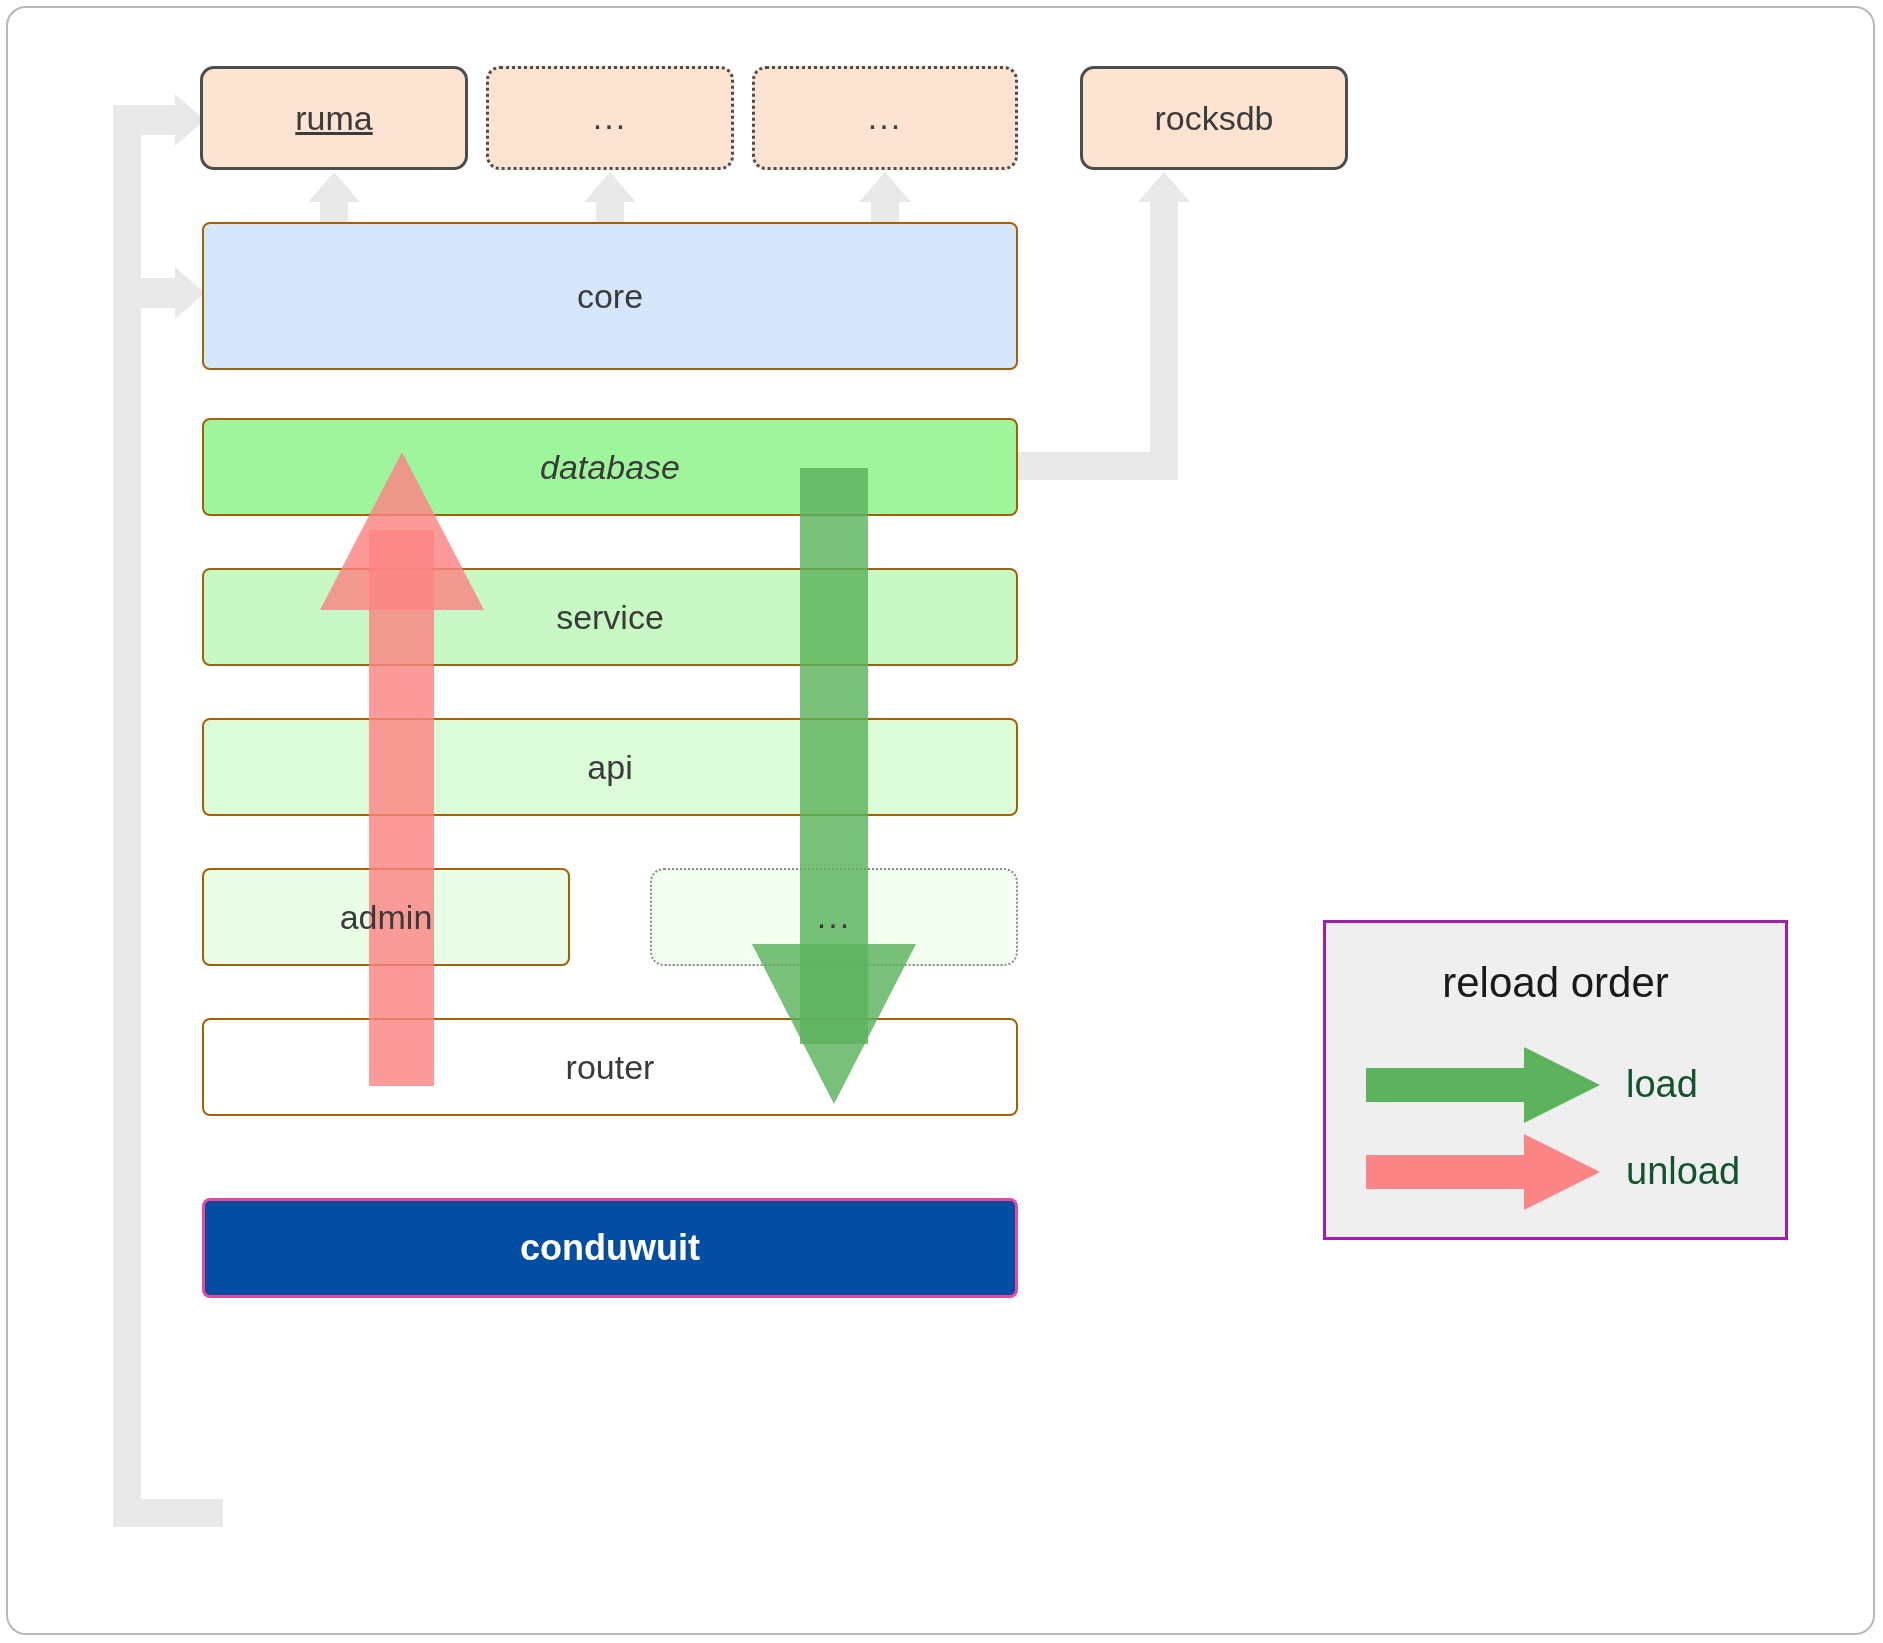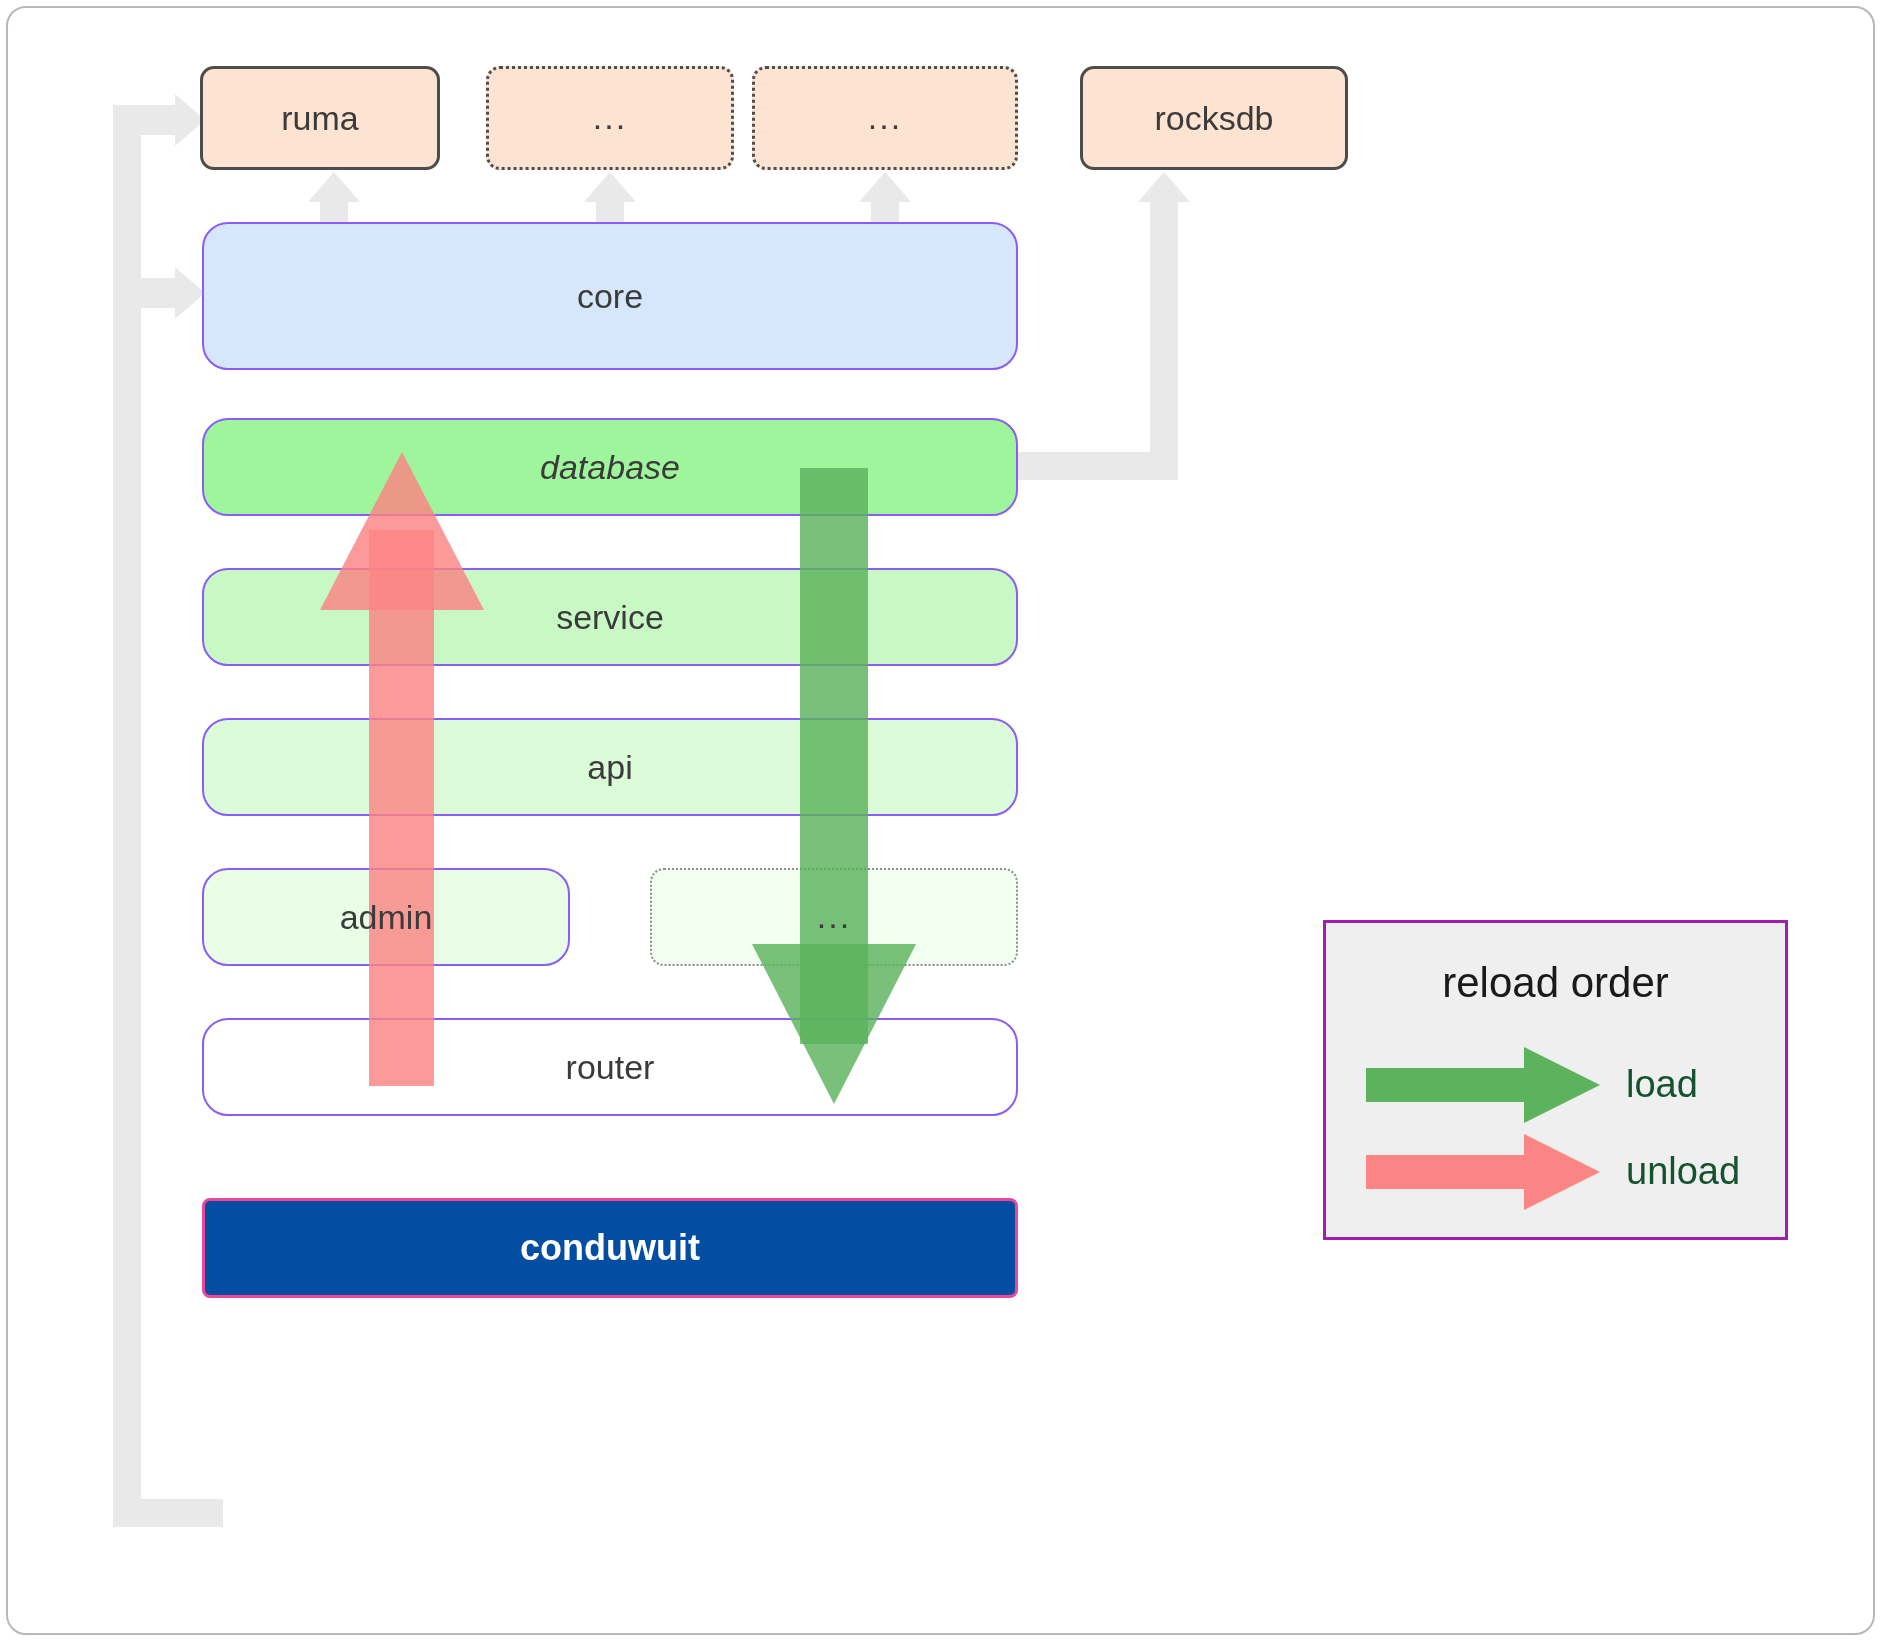--- a/index.html
+++ b/index.html
@@ -41,22 +41,22 @@
     background: #fde3d1;
     border: 3px solid #4d4d4d;
     border-radius: 14px;
   }
   .box.dep-dotted {
     background: #fde3d1;
     border: 3px dotted #4d4d4d;
     border-radius: 14px;
   }
   .box.layer {
-    border: 2px solid #8b5cf6;
-    border-radius: 26px;
+    border: 2px solid #a16207;
+    border-radius: 8px;
   }
   .box.layer-dotted {
     border: 2px dotted #8c8c8c;
     border-radius: 14px;
   }
   .box.root {
     background: #034ea2;
     border: 3px solid #ec4899;
     border-radius: 8px;
     color: #ffffff;
@@ -163,21 +163,21 @@
   <div class="gray" style="left:596px; top:196px; width:28px; height:40px;"></div>
   <div class="gray-arrow-u" style="left:584px; top:172px;"></div>
 
   <div class="gray" style="left:871px; top:196px; width:28px; height:40px;"></div>
   <div class="gray-arrow-u" style="left:859px; top:172px;"></div>
 
   <div class="gray" style="left:1018px; top:452px; width:160px; height:28px;"></div>
   <div class="gray" style="left:1150px; top:196px; width:28px; height:284px;"></div>
   <div class="gray-arrow-u" style="left:1138px; top:172px;"></div>
 
-  <div class="box dep" style="left:200px; top:66px; width:240px; height:104px;">
+  <div class="box dep" style="left:200px; top:66px; width:268px; height:104px;text-decoration:underline;">
     <span>ruma</span>
   </div>
 
   <div class="box dep-dotted" style="left:486px; top:66px; width:248px; height:104px;">
     <span class="ellipsis-label">...</span>
   </div>
 
   <div class="box dep-dotted" style="left:752px; top:66px; width:266px; height:104px;">
     <span class="ellipsis-label">...</span>
   </div>

